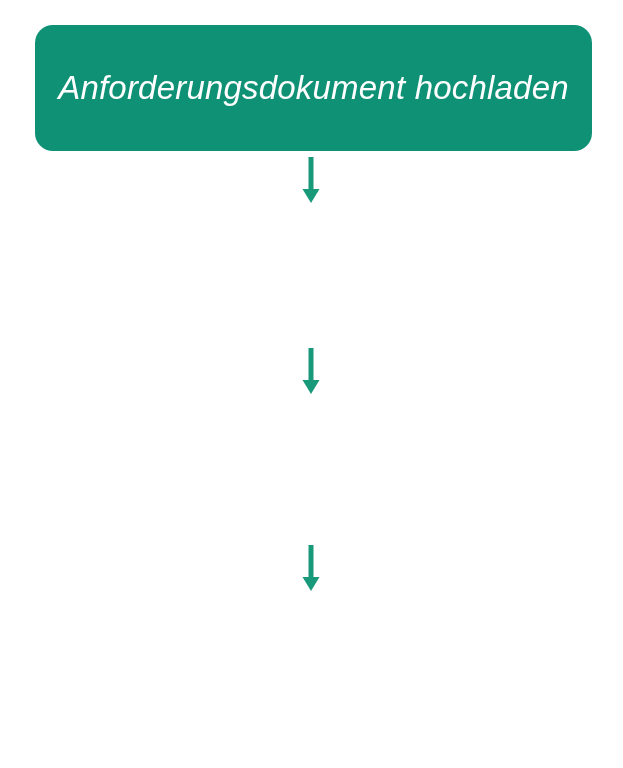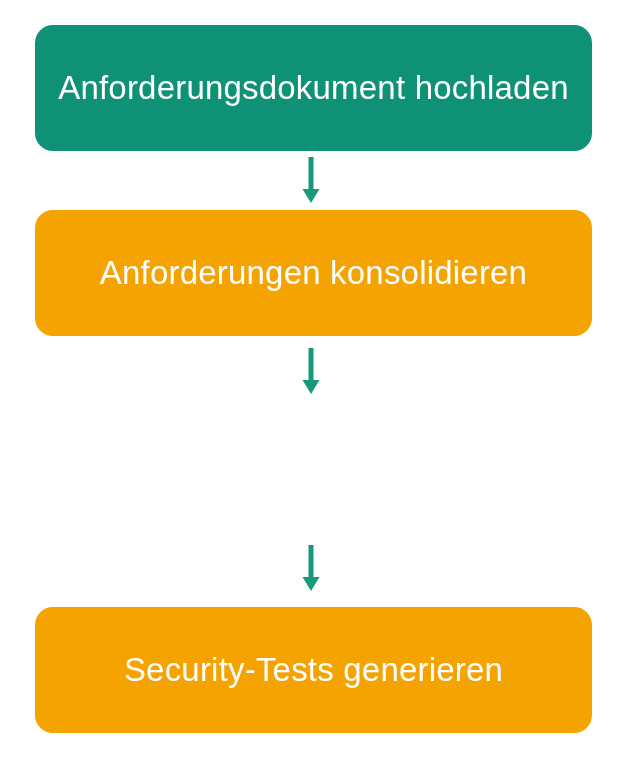--- a/index.html
+++ b/index.html
@@ -7,20 +7,21 @@
     padding: 0;
     background: #ffffff;
   }
   .canvas {
     position: relative;
     width: 623px;
     height: 768px;
     background: #ffffff;
     overflow: hidden;
     font-family: "Liberation Sans", sans-serif;
+    font-style: italic;
   }
   .box {
     position: absolute;
     left: 35px;
     width: 557px;
     height: 126px;
     border-radius: 18px;
     display: flex;
     align-items: center;
     justify-content: center;
@@ -51,32 +52,26 @@
 
   <div class="box green" style="top:25px">
     <span>Anforderungsdokument hochladen</span>
   </div>
 
   <svg class="arrow" style="top:156px" viewBox="0 0 20 48" xmlns="http://www.w3.org/2000/svg">
     <line x1="10" y1="1" x2="10" y2="34"></line>
     <polygon points="1.5,33 18.5,33 10,47"></polygon>
   </svg>
 
-  <div class="box orange" style="top:210px">
-    <span>Anforderungen konsolidieren</span>
-  </div>
 
   <svg class="arrow" style="top:347px" viewBox="0 0 20 48" xmlns="http://www.w3.org/2000/svg">
     <line x1="10" y1="1" x2="10" y2="34"></line>
     <polygon points="1.5,33 18.5,33 10,47"></polygon>
   </svg>
 
 
   <svg class="arrow" style="top:544px" viewBox="0 0 20 48" xmlns="http://www.w3.org/2000/svg">
     <line x1="10" y1="1" x2="10" y2="34"></line>
     <polygon points="1.5,33 18.5,33 10,47"></polygon>
   </svg>
 
-  <div class="box orange" style="top:607px">
-    <span>Security-Tests generieren</span>
-  </div>
 
 </div>
 
 </body></html>

